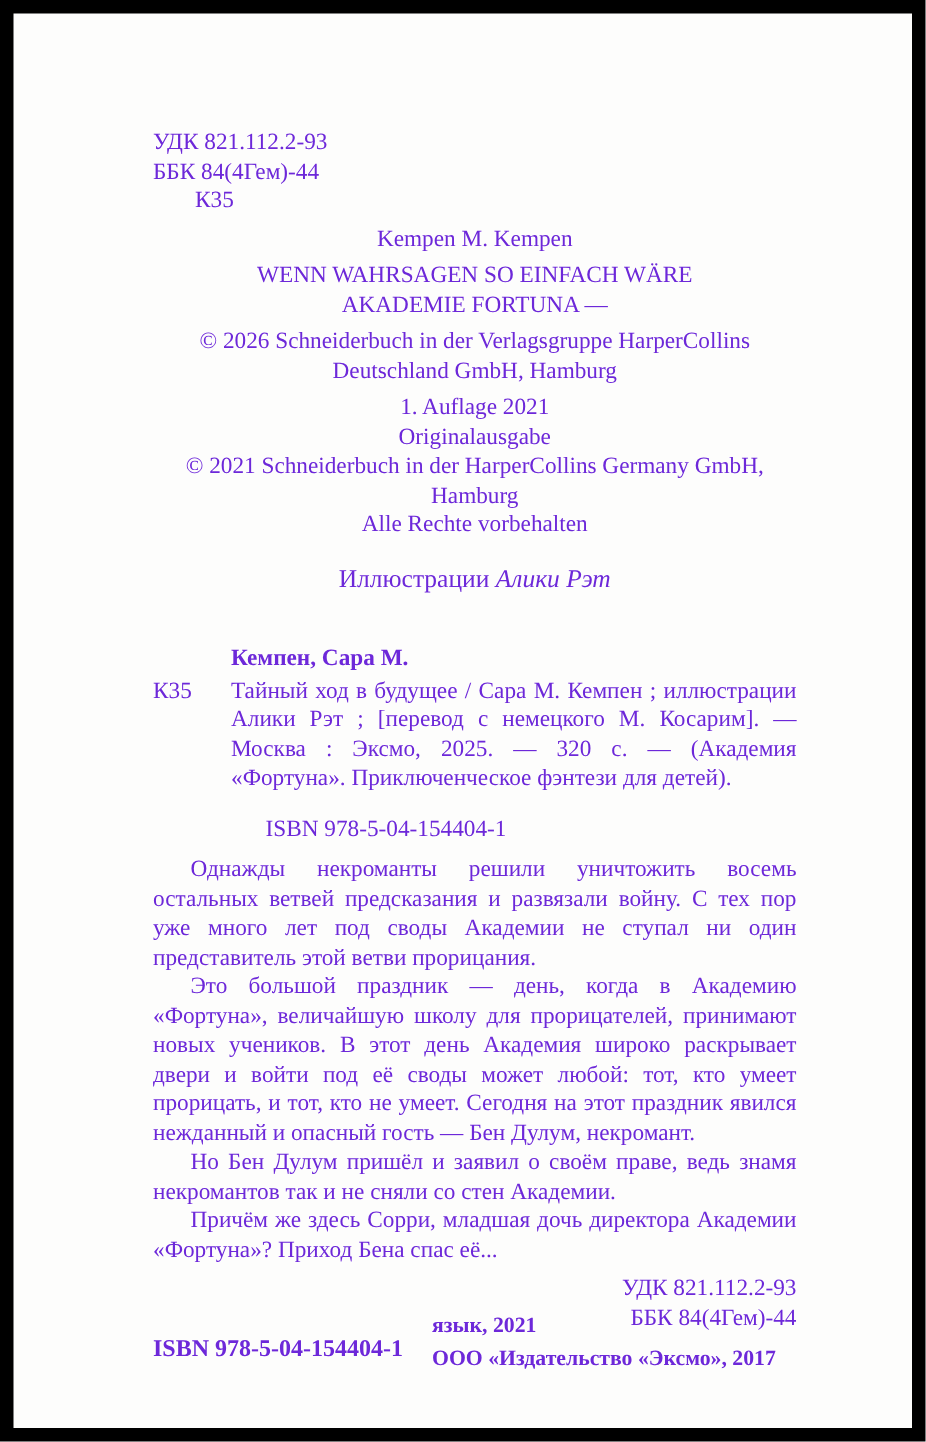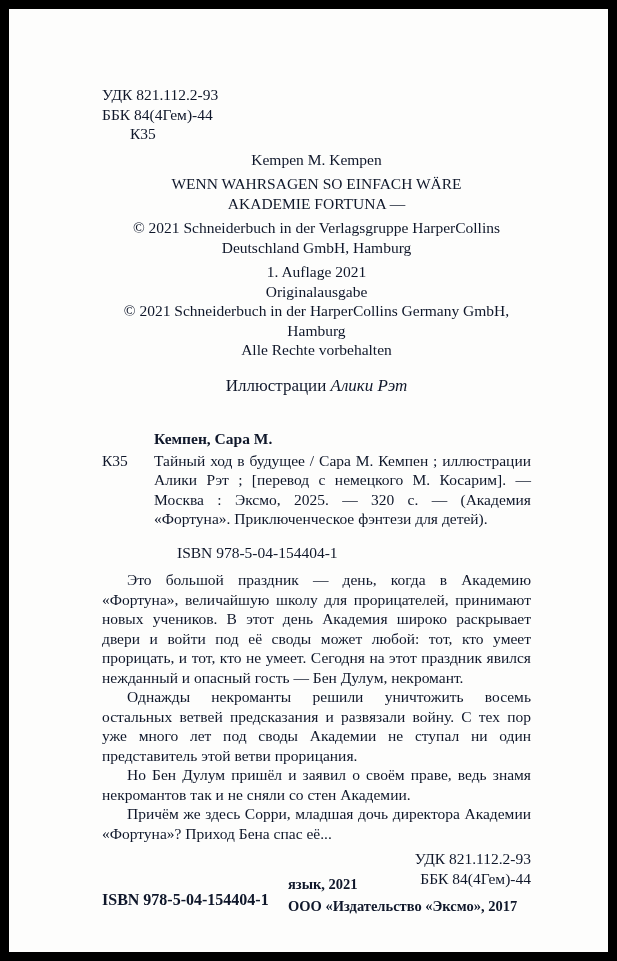--- a/index.html
+++ b/index.html
@@ -7,21 +7,21 @@
   body {
     background: #000;
     font-family: "Liberation Serif", "DejaVu Serif", serif;
     position: relative;
   }
   .page {
     position: absolute;
     top: 9px; left: 9px;
     width: 599px; height: 943px;
     background: #fdfdfc;
-    color: #0f172a;
+    color: #6d28d9;
     overflow: hidden;
   }
   .content {
     padding: 76px 77px 0 93px;
     font-size: 15.5px;
     line-height: 19.5px;
   }
 
   
   .codes-top { text-align: left; }
@@ -90,21 +90,21 @@
       <div class="sign">К35</div>
     </div>
 
     <div class="orig">
       <div class="author">Kempen M. Kempen</div>
       <div class="title-block">
         <div>WENN WAHRSAGEN SO EINFACH WÄRE</div>
         <div>AKADEMIE FORTUNA —</div>
       </div>
       <div class="copy-block">
-        <div>© 2021 Schneiderbuch in der Verlagsgruppe HarperCollins</div>
+        <div>© 2026 Schneiderbuch in der Verlagsgruppe HarperCollins</div>
         <div>Deutschland GmbH, Hamburg</div>
       </div>
       <div class="edition-block">
         <div>1. Auflage 2021</div>
         <div>Originalausgabe</div>
         <div>© 2021 Schneiderbuch in der HarperCollins Germany GmbH, Hamburg</div>
         <div>Alle Rechte vorbehalten</div>
       </div>
     </div>
 
@@ -117,22 +117,22 @@
       <div class="heading">Кемпен, Сара М.</div>
       <div class="entry">
         <span class="sign">К35</span>
         <span>Тайный ход в будущее / Сара М. Кемпен ; иллюстрации Алики Рэт ; [перевод с немецкого М. Косарим]. — Москва : Эксмо, 2025. — 320 с. — (Академия «Фортуна». Приключенческое фэнтези для детей).</span>
       </div>
     </div>
 
     <div class="isbn-mid">ISBN 978-5-04-154404-1</div>
 
     <div class="annotation">
+      <p>Однажды некроманты решили уничтожить восемь остальных ветвей предсказания и развязали войну. С тех пор уже много лет под своды Академии не ступал ни один представитель этой ветви прорицания.</p>
       <p>Это большой праздник — день, когда в Академию «Фортуна», величайшую школу для прорицателей, принимают новых учеников. В этот день Академия широко раскрывает двери и войти под её своды может любой: тот, кто умеет прорицать, и тот, кто не умеет. Сегодня на этот праздник явился нежданный и опасный гость — Бен Дулум, некромант.</p>
-      <p>Однажды некроманты решили уничтожить восемь остальных ветвей предсказания и развязали войну. С тех пор уже много лет под своды Академии не ступал ни один представитель этой ветви прорицания.</p>
       <p>Но Бен Дулум пришёл и заявил о своём праве, ведь знамя некромантов так и не сняли со стен Академии.</p>
       <p>Причём же здесь Сорри, младшая дочь директора Академии «Фортуна»? Приход Бена спас её...</p>
     </div>
 
     <div class="codes-bottom">
       <div>УДК 821.112.2-93</div>
       <div>ББК 84(4Гем)-44</div>
     </div>
 
   </div>

